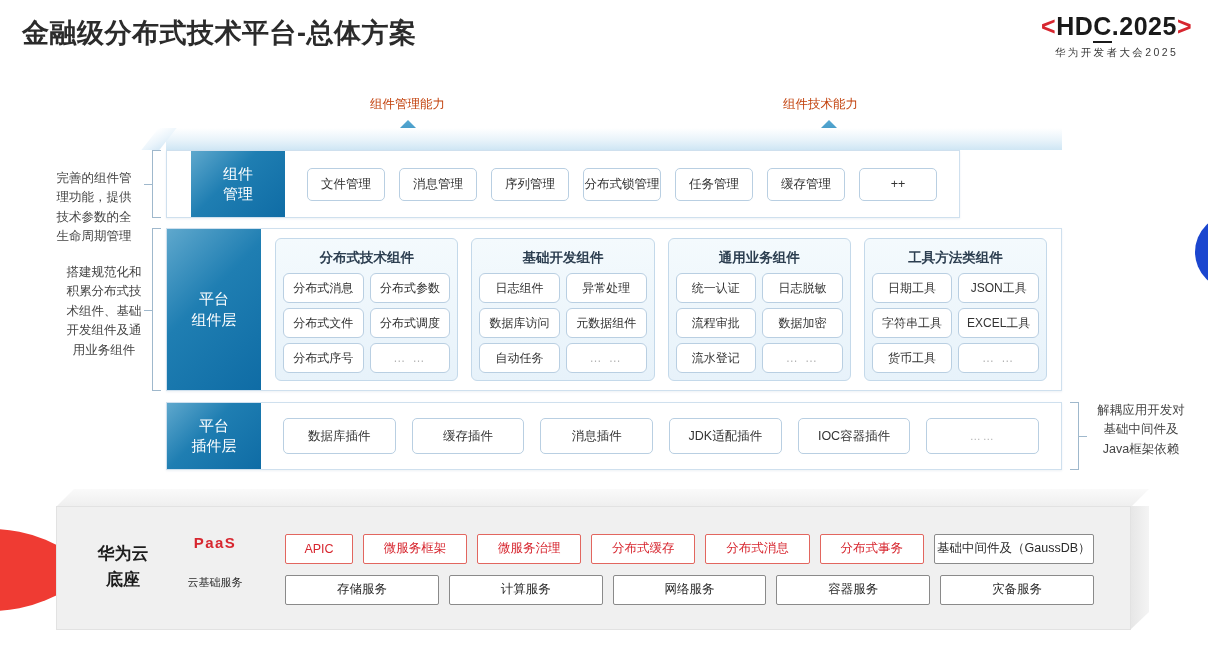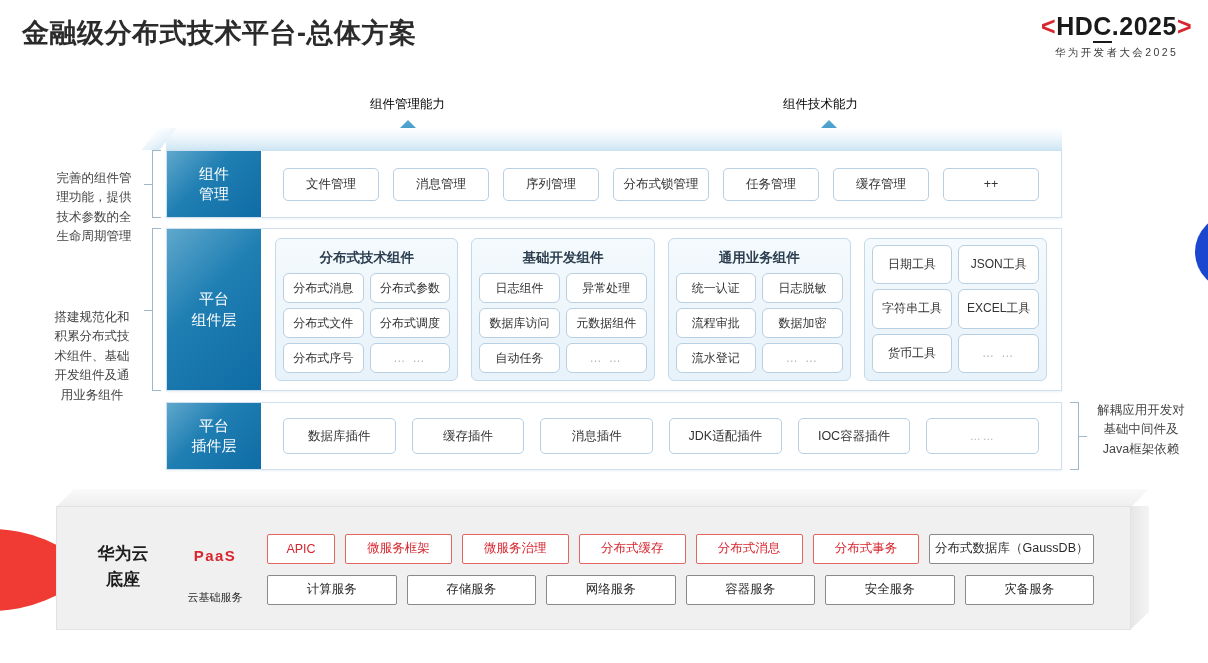--- a/index.html
+++ b/index.html
@@ -38,21 +38,21 @@
     position:absolute;left:-78px;top:500px;width:140px;height:140px;
     background:#ef3b33;
     border-radius:0 100% 0 100%;
     transform:rotate(-45deg);
   }
 
   
   .arrow{position:absolute;width:46px;height:46px;}
   .arrow svg{display:block;}
   .arrow-label{
-    position:absolute;font-size:12.5px;color:#000000;white-space:nowrap;
+    position:absolute;font-size:12.5px;color:#c2410c;white-space:nowrap;
   }
 
   
   .slab-top{
     position:absolute;left:166px;top:128px;width:896px;height:22px;
     background:linear-gradient(180deg,#ffffff 0%,#e8f3fa 55%,#cfe6f4 100%);
   }
   .slab-top:before{
     content:"";position:absolute;left:-16px;top:0;width:18px;height:22px;
     background:linear-gradient(135deg,#ffffff 0%,#eaf4fb 60%,#d6e9f6 100%);
@@ -77,21 +77,21 @@
 
   
   .pill{
     border:1px solid #b9cfe2;border-radius:5px;background:#ffffff;
     font-size:12.5px;color:#333;display:flex;align-items:center;
     justify-content:center;text-align:left;box-sizing:border-box;
   }
   .pill.dots{color:#b3b3b3;letter-spacing:2px;font-size:11px;}
 
   
-  #layer-manage{left:166px;top:150px;width:896px;height:68px;}
+  #layer-manage{left:166px;top:150px;width:794px;height:68px;padding-left:24px;}
   #layer-manage .layer-body{gap:14px;padding-left:22px;padding-right:22px;}
   #layer-manage .pill{flex:1;height:33px;}
 
   
   #layer-comp{left:166px;top:228px;width:896px;height:163px;}
   #layer-comp .layer-body{gap:13px;padding:9px 14px;align-items:stretch;}
   .group{
     flex:1;border:1px solid #c4d9ea;border-radius:6px;
     background:linear-gradient(180deg,#f4fafd 0%,#e7f2fa 100%);
     display:flex;flex-direction:column;padding:6px 7px 7px;box-sizing:border-box;
@@ -147,21 +147,21 @@
   }
   .base-label{
     position:absolute;left:18px;top:34px;width:96px;
     font-size:17px;font-weight:bold;color:#1d1d1d;text-align:center;
     line-height:1.55;
   }
   .base-rows{
     position:absolute;left:116px;top:26px;right:36px;bottom:24px;
     display:flex;flex-direction:column;justify-content:center;gap:11px;
   }
-  .base-row{display:flex;align-items:flex-end;gap:10px;}
+  .base-row{display:flex;align-items:flex-start;gap:28px;}
   .row-tag{
     flex:0 0 84px;font-size:15px;font-weight:bold;color:#d7262f;
     letter-spacing:1.5px;text-align:center;
   }
   .row-tag.plain{color:#2b2b2b;font-weight:normal;font-size:11px;letter-spacing:0;}
   .row-items{flex:1;display:flex;gap:10px;}
   .chip{
     flex:1;height:30px;display:flex;align-items:center;justify-content:center;
     font-size:12.5px;box-sizing:border-box;border-radius:2px;
     background:#ffffff;
@@ -213,21 +213,21 @@
   </div>
 
   <div class="slab-top"></div>
 
   <div class="annot" style="left: 38px; top: 145px; width: 112px; white-space: pre-line; margin-top: 24px;">完善的组件管
 理功能，提供
 技术参数的全
 生命周期管理</div>
   <div class="bracket" style="left:152px;top:150px;height:68px;"></div>
 
-  <div class="annot" style="left: 36px; top: 263px; width: 112px; white-space: pre-line; margin-top: 45px;">搭建规范化和
+  <div class="annot" style="left: 48px; top: 263px; width: 112px; white-space: pre-line;">搭建规范化和
 积累分布式技
 术组件、基础
 开发组件及通
 用业务组件</div>
   <div class="bracket" style="left:152px;top:228px;height:163px;"></div>
 
   <div class="bracket right" style="left:1070px;top:402px;height:68px;"></div>
   <div class="annot" style="left: 1082px; top: 401px; width: 118px; white-space: pre-line;">解耦应用开发对
 基础中间件及
 Java框架依赖</div>
@@ -281,20 +281,21 @@
           <div class="pill">统一认证</div>
           <div class="pill">日志脱敏</div>
           <div class="pill">流程审批</div>
           <div class="pill">数据加密</div>
           <div class="pill">流水登记</div>
           <div class="pill dots">… …</div>
         </div>
       </div>
 
       <div class="group">
+        <div class="group-title">工具方法类组件</div>
         <div class="group-grid">
           <div class="pill">日期工具</div>
           <div class="pill">JSON工具</div>
           <div class="pill">字符串工具</div>
           <div class="pill">EXCEL工具</div>
           <div class="pill">货币工具</div>
           <div class="pill dots">… …</div>
         </div>
       </div>
 
@@ -324,32 +325,31 @@
 
         <div class="base-row">
           <div class="row-tag">PaaS</div>
           <div class="row-items">
             <div class="chip red w-apic">APIC</div>
             <div class="chip red">微服务框架</div>
             <div class="chip red">微服务治理</div>
             <div class="chip red">分布式缓存</div>
             <div class="chip red">分布式消息</div>
             <div class="chip red">分布式事务</div>
-            <div class="chip gray w-gauss">分布式数据库（GaussDB）</div>
+            <div class="chip gray w-gauss">基础中间件及（GaussDB）</div>
           </div>
         </div>
 
         <div class="base-row">
           <div class="row-tag plain">云基础服务</div>
           <div class="row-items">
+            <div class="chip gray">存储服务</div>
             <div class="chip gray">计算服务</div>
-            <div class="chip gray">存储服务</div>
             <div class="chip gray">网络服务</div>
             <div class="chip gray">容器服务</div>
-            <div class="chip gray">安全服务</div>
             <div class="chip gray">灾备服务</div>
           </div>
         </div>
 
       </div>
     </div>
   </div>
 
 </div>
 

